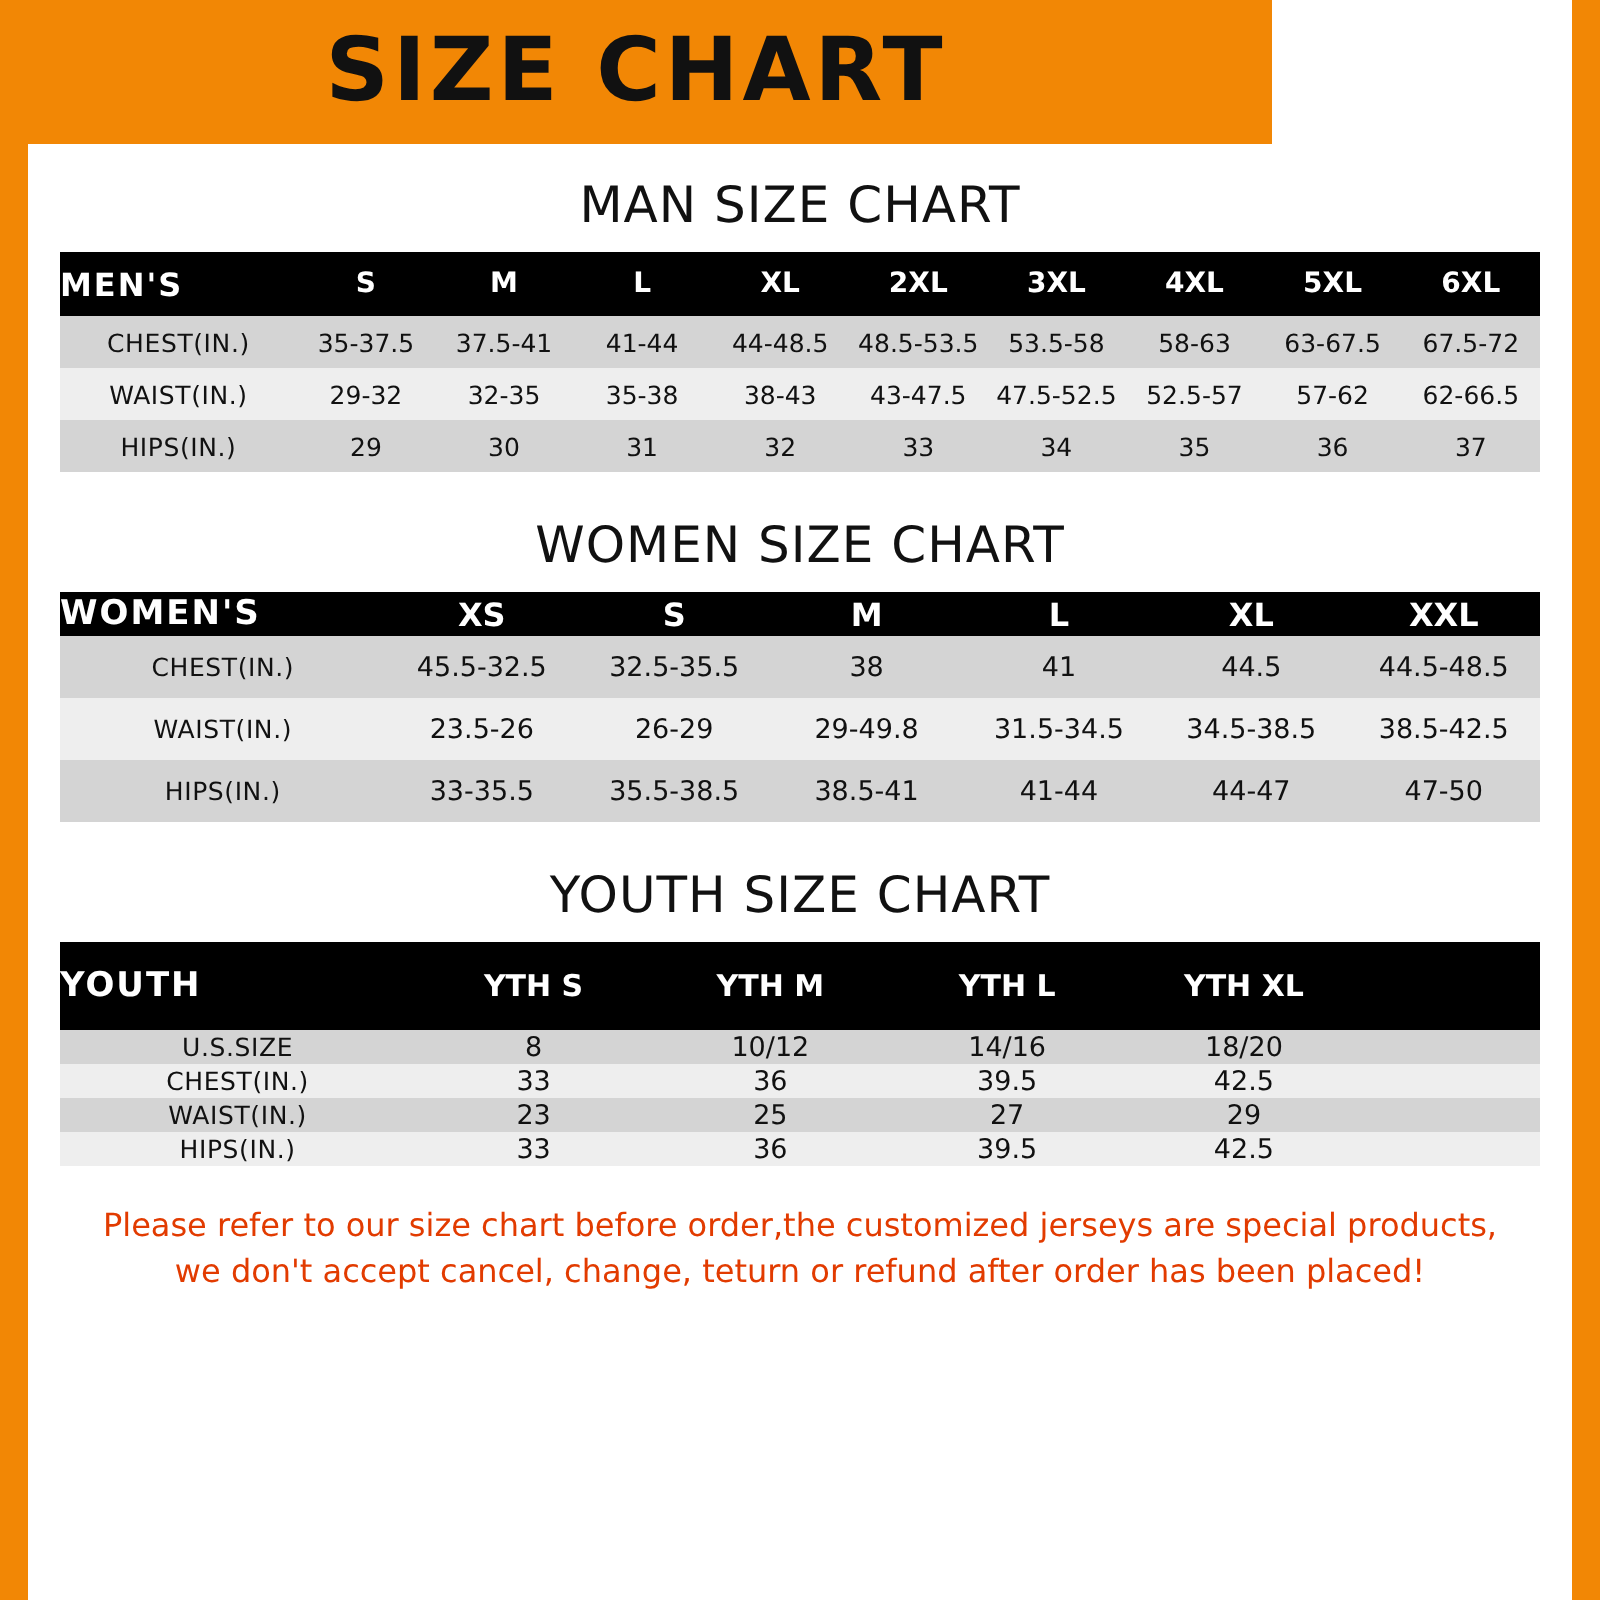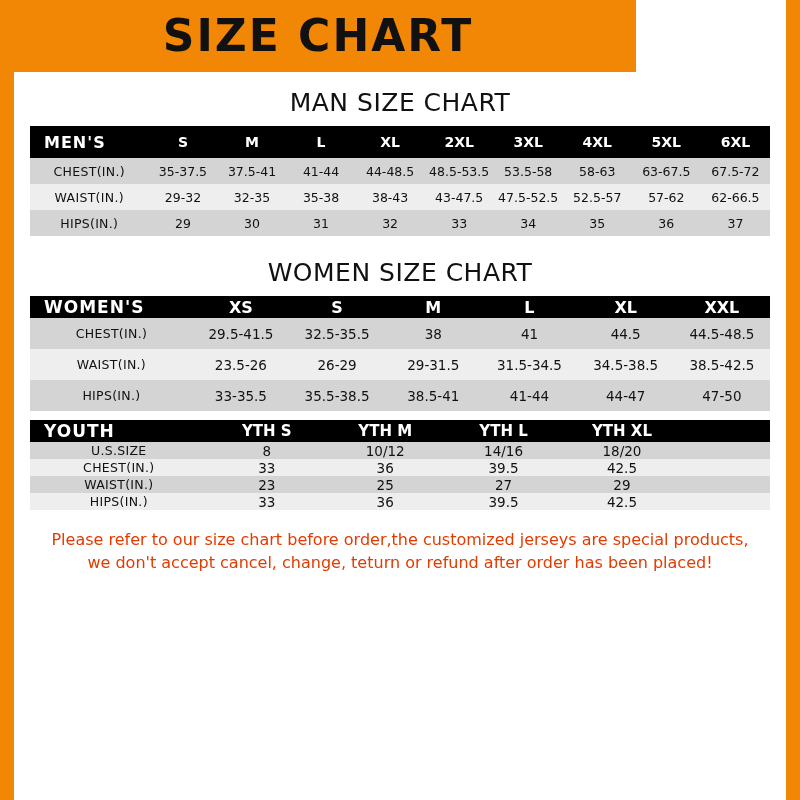--- a/index.html
+++ b/index.html
@@ -80,41 +80,40 @@
   }
   table.size-table thead th {
     background: #000000;
     color: #ffffff;
     font-weight: bold;
     font-size: 14px;
     height: 32px;
   }
   table.size-table thead th.rowlabel {
     text-align: left;
-    padding-left: 14px;
     letter-spacing: 1px;
     font-size: 16px;
   }
   table.size-table td.rowlabel {
     text-align: center;
     font-size: 12.5px;
     letter-spacing: 0.3px;
     color: #111111;
   }
   tr.band-dark td { background: #d4d4d4; }
   tr.band-light td { background: #eeeeee; }
 
   
   table.women th, table.women td { font-size: 13.5px; height: 31px; }
   table.women thead th { font-size: 16px; height: 22px; }
   table.women thead th.rowlabel { font-size: 17px; }
 
   
   table.youth th, table.youth td { font-size: 13.5px; height: 17px; }
-  table.youth thead th { font-size: 15px; height: 22px; }
+  table.youth thead th { font-size: 15px; height: 44px; }
   table.youth thead th.rowlabel { font-size: 17px; }
 
   .footer-note {
     margin-top: 18px;
     text-align: center;
     color: #e23b00;
     font-family: "DejaVu Sans", sans-serif;
     font-size: 16px;
     line-height: 1.45;
   }
@@ -216,48 +215,49 @@
           <th>S</th>
           <th>M</th>
           <th>L</th>
           <th>XL</th>
           <th>XXL</th>
         </tr>
       </thead>
       <tbody>
         <tr class="band-dark">
           <td class="rowlabel">CHEST(IN.)</td>
-          <td>29.5-41.5</td>
+          <td>45.5-32.5</td>
           <td>32.5-35.5</td>
           <td>38</td>
           <td>41</td>
           <td>44.5</td>
           <td>44.5-48.5</td>
         </tr>
         <tr class="band-light">
           <td class="rowlabel">WAIST(IN.)</td>
           <td>23.5-26</td>
           <td>26-29</td>
-          <td>29-31.5</td>
+          <td>29-49.8</td>
           <td>31.5-34.5</td>
           <td>34.5-38.5</td>
           <td>38.5-42.5</td>
         </tr>
         <tr class="band-dark">
           <td class="rowlabel">HIPS(IN.)</td>
           <td>33-35.5</td>
           <td>35.5-38.5</td>
           <td>38.5-41</td>
           <td>41-44</td>
           <td>44-47</td>
           <td>47-50</td>
         </tr>
       </tbody>
     </table>
 
+    <div class="section-title t-youth">YOUTH SIZE CHART</div>
     <table class="size-table youth">
       <colgroup>
         <col style="width:24%">
         <col style="width:16%">
           <col style="width:16%">
           <col style="width:16%">
           <col style="width:16%">
         <col style="width:12%">
       </colgroup>
       <thead>

